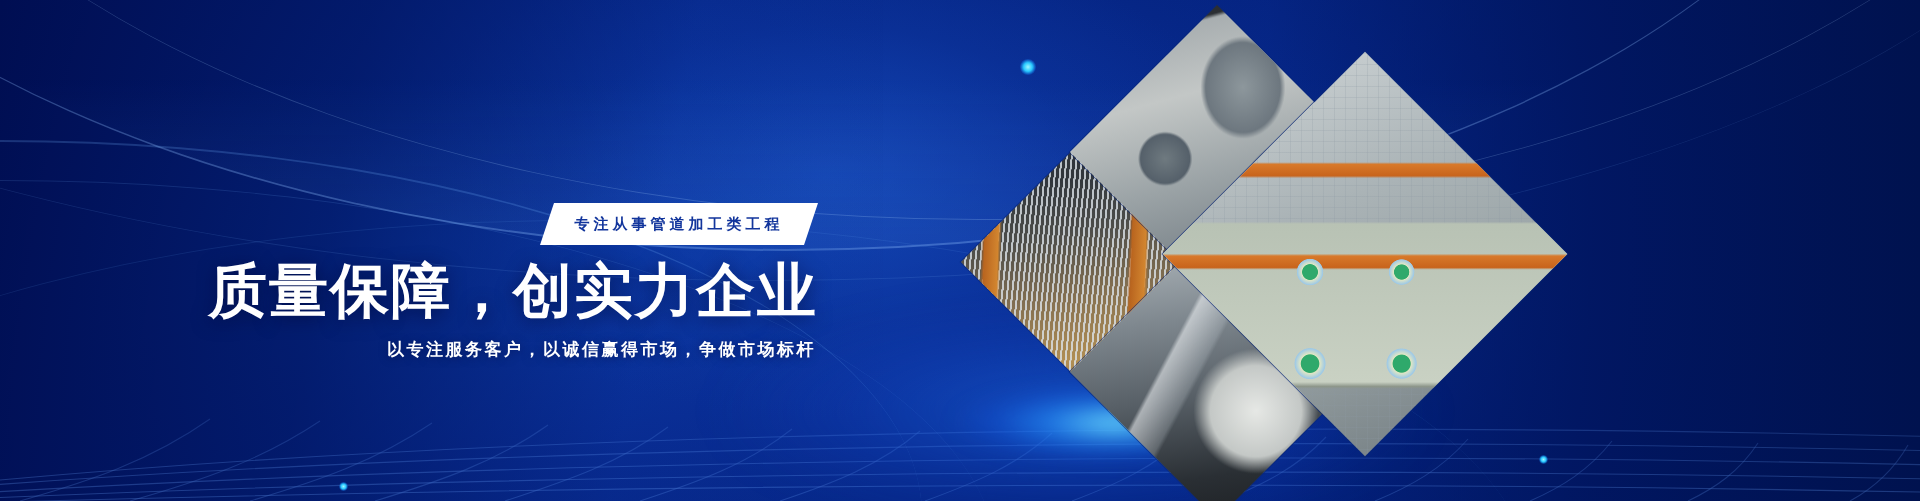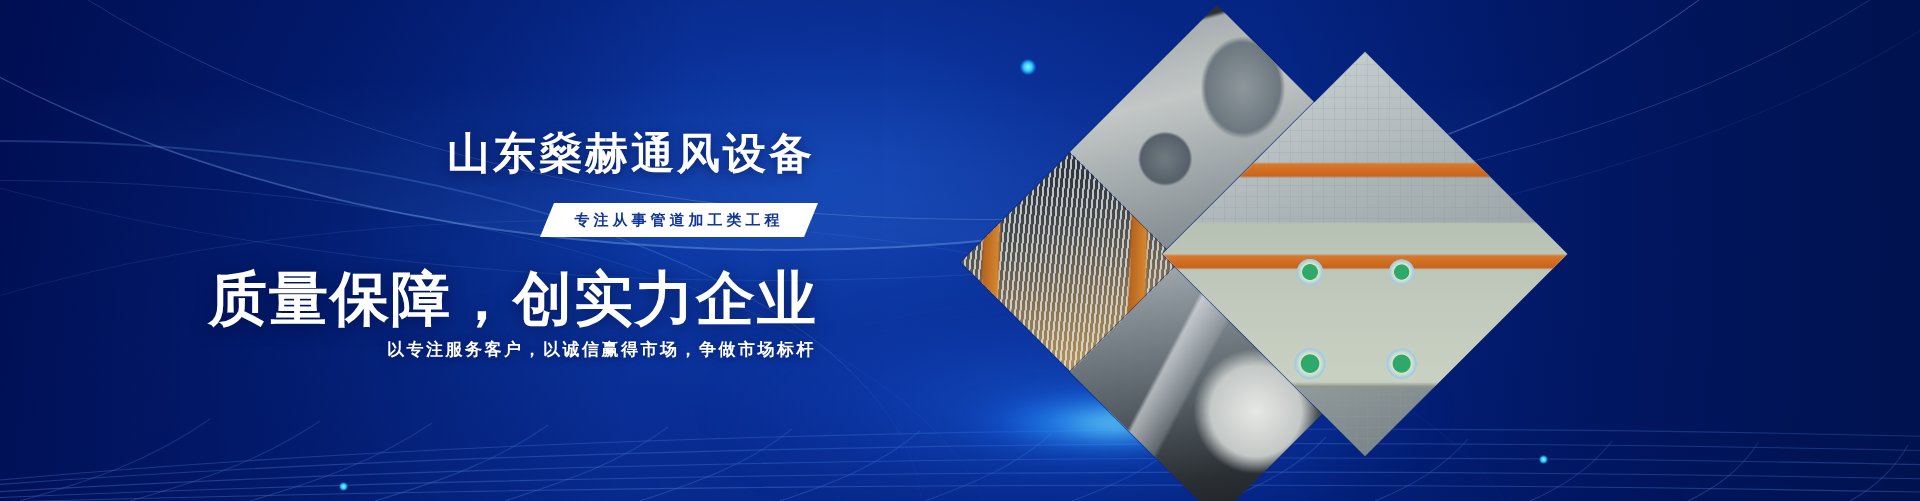--- a/index.html
+++ b/index.html
@@ -168,36 +168,35 @@
     left:0; top:0; width:1000px; height:100%;
   }
   .title-cn {
     position:absolute; right:185px; top:125px;
     font-size:43px; font-weight:700; letter-spacing:3px;
     color:#ffffff; white-space:nowrap;
     text-shadow:0 2px 12px rgba(0,10,60,0.55);
   }
   .badge {
     position:absolute; right:182px; top:203px;
-    height:34px; min-width:278px;
+    height:42px; min-width:278px;
     background:#ffffff;
     clip-path:polygon(14px 0, 100% 0, calc(100% - 14px) 100%, 0 100%);
     display:flex; align-items:center; justify-content:center;
     padding:8px 24px;
   }
   .badge-text {
     font-size:15px; font-weight:700; letter-spacing:4px;
     color:#12359c; white-space:nowrap;
   }
   .headline {
     position:absolute; right:182px; top:252px;
     font-size:59px; font-weight:800; letter-spacing:2px;
     color:#ffffff; white-space:nowrap;
     text-shadow:0 3px 18px rgba(0,8,55,0.6);
-    margin-top:8px;
   }
   .tagline {
     position:absolute; right:184px; top:338px;
     font-size:17px; font-weight:700; letter-spacing:2.5px;
     color:#ffffff; white-space:nowrap;
     text-shadow:0 1px 8px rgba(0,10,60,0.5);
     margin-left:40px;
   }
 </style>
 </head>
@@ -262,21 +261,20 @@
     </div>
     <div class="dia d-bot">
       <div class="ph ph-box"></div>
     </div>
     <div class="dia d-right">
       <div class="ph ph-unit"></div>
     </div>
   </div>
 
   <div class="copy">
-    <div class="title-cn">山东燊赫通风设备</div>
 
     <div class="badge">
       <span class="badge-text">专注从事管道加工类工程</span>
     </div>
 
     <div class="headline">质量保障，创实力企业</div>
     <div class="tagline">以专注服务客户，以诚信赢得市场，争做市场标杆</div>
   </div>
 
 </div>

